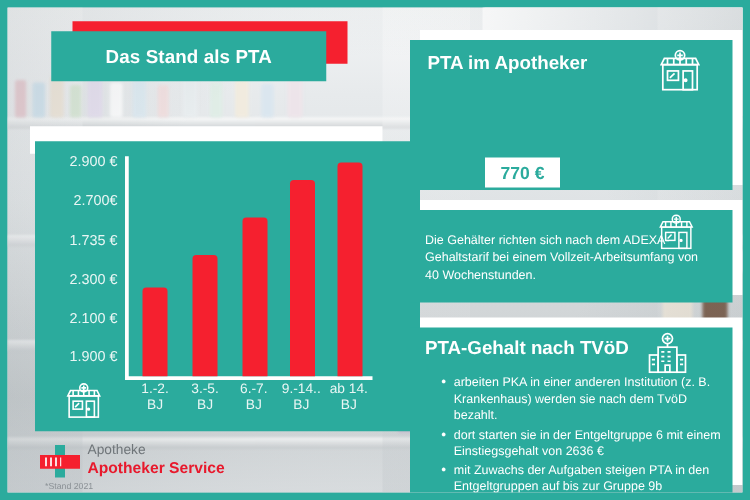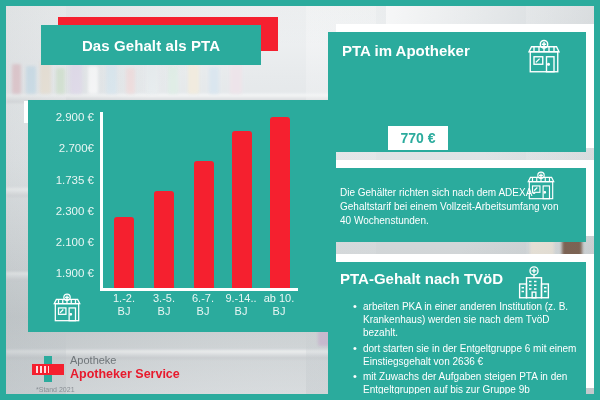--- a/index.html
+++ b/index.html
@@ -49,21 +49,21 @@
     background:#2bab9d;display:flex;align-items:center;justify-content:center;
   }
   .title-box .t{
     color:#ffffff;font-size:15px;font-weight:bold;letter-spacing:.1px;
   }
   
   .chart-white{
     position:absolute;left:18px;top:95px;width:282px;height:22px;background:#ffffff;
   }
   .chart-card{
-    position:absolute;left:22px;top:94px;width:308px;height:232px;background:#2bab9d;
+    position:absolute;left:22px;top:107px;width:308px;height:232px;background:#2bab9d;
   }
   .chart-inner{position:absolute;left:0;top:0;right:0;bottom:0;}
   .yaxis{position:absolute;left:10px;top:12px;width:56px;height:178px;}
   .ylab{
     position:absolute;right:0;transform:translateY(-50%);
     color:#e9f6f4;font-size:11.5px;white-space:nowrap;
   }
   .axis-v{position:absolute;left:72px;top:12px;width:2.5px;height:178px;background:#ffffff;}
   .axis-h{position:absolute;left:72px;top:188px;width:198px;height:2.5px;background:#ffffff;}
   .plot{position:absolute;left:74px;top:12px;width:196px;height:176px;}
@@ -157,21 +157,21 @@
     <div class="prod" style="left:556px;top:294px;width:10px;height:38px;background:#d8c9a8;"></div>
     <div class="prod" style="left:570px;top:292px;width:10px;height:40px;background:#4a6a7a;"></div>
     <div class="prod" style="left:312px;top:300px;width:18px;height:40px;background:#c9b7cf;"></div>
     <div class="prod" style="left:336px;top:296px;width:18px;height:44px;background:#dcc9d4;"></div>
 
     <div class="vignette"></div>
   </div>
 
   <div class="title-red"></div>
   <div class="title-box">
-    <span class="t">Das Gehalt als PTA</span>
+    <span class="t">Das Stand als PTA</span>
   </div>
 
   <div class="chart-white"></div>
   <div class="chart-card">
     <div class="chart-inner">
 
       <div class="yaxis">
         <span class="ylab" style="top:3%;">2.900 €</span>
         <span class="ylab" style="top:20.5%;">2.700€</span>
         <span class="ylab" style="top:38%;">1.735 €</span>
@@ -202,21 +202,21 @@
         </span>
         <span class="xlab" style="left:79px;">
           <span>6.-7.</span><br>
           <span>BJ</span>
         </span>
         <span class="xlab" style="left:117px;">
           <span>9.-14..</span><br>
           <span>BJ</span>
         </span>
         <span class="xlab" style="left:155px;">
-          <span>ab 10.</span><br>
+          <span>ab 14.</span><br>
           <span>BJ</span>
         </span>
       </div>
 
       <div class="shop-icon-chart">
         <svg width="34" height="34" viewBox="0 0 32 32" fill="none" stroke="#ffffff" stroke-width="1.2">
           <path d="M4 11h24l-2-4H6z"></path>
           <path d="M8 7v4M12 7v4M16 7v4M20 7v4M24 7v4"></path>
           <circle cx="16" cy="5" r="3"></circle>
           <path d="M16 3.2v3.6M14.2 5h3.6"></path>

